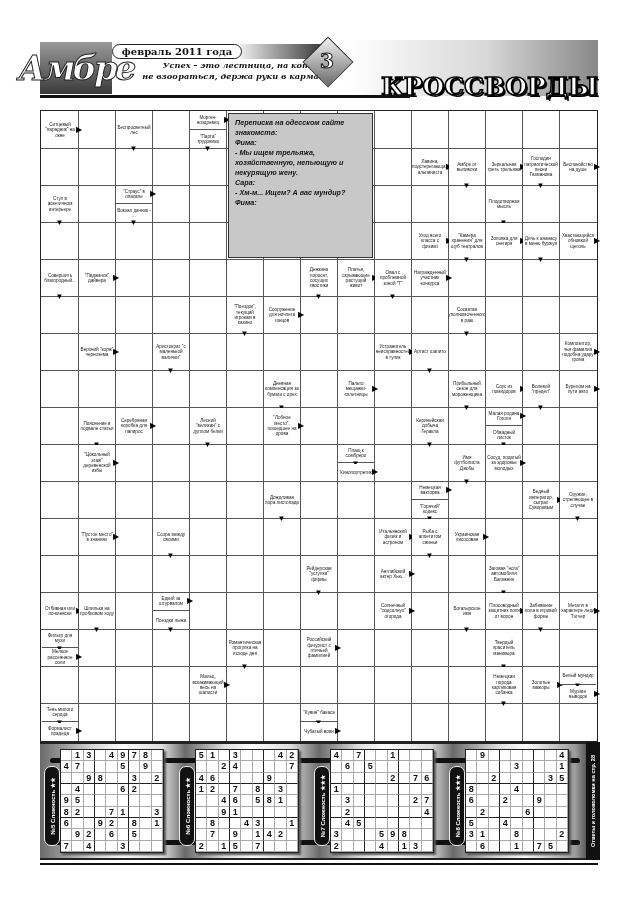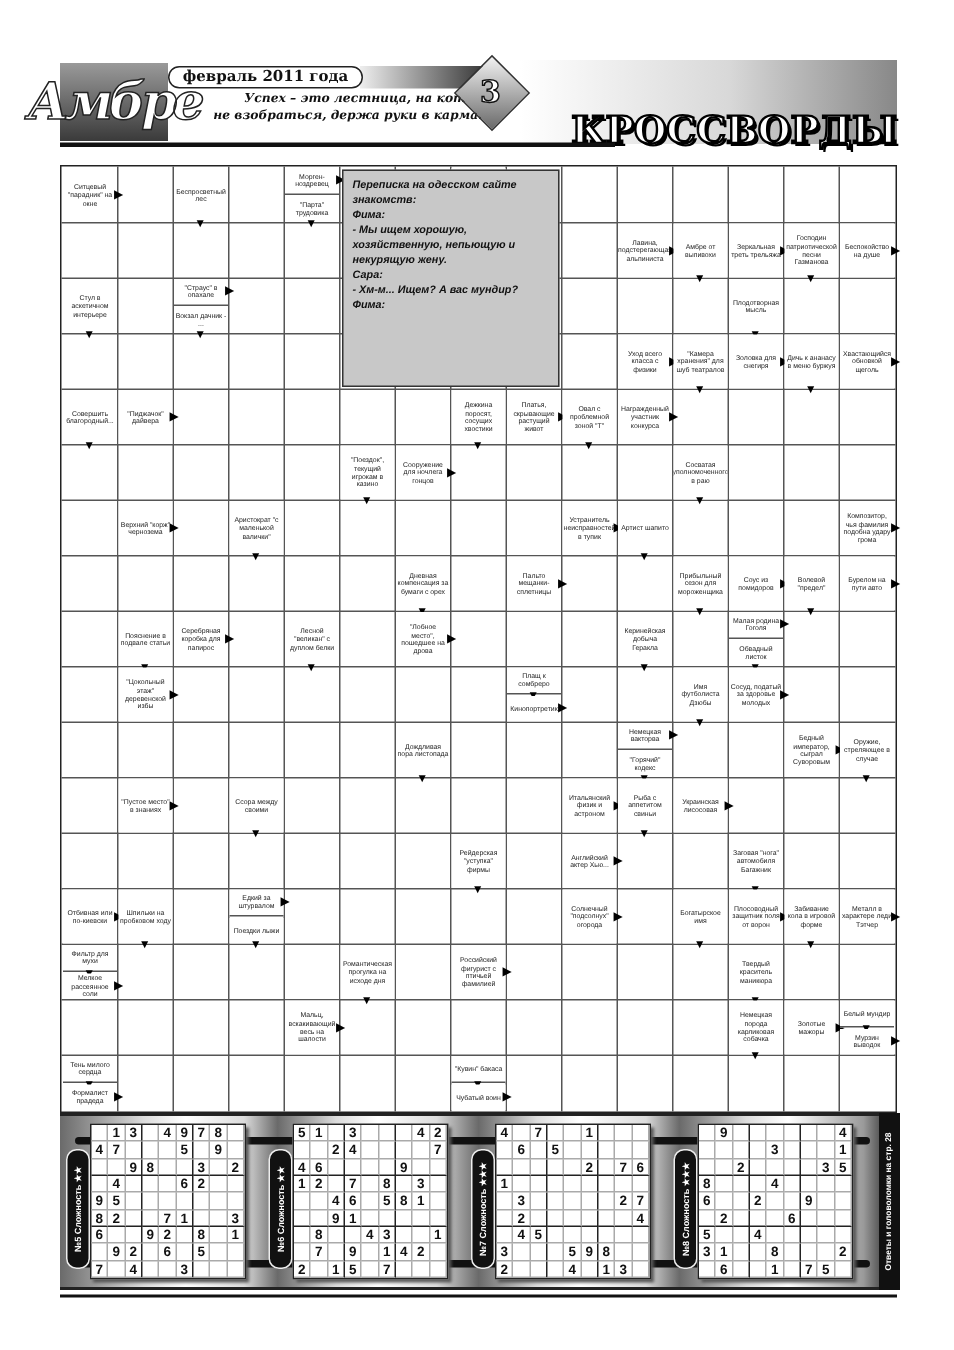--- a/index.html
+++ b/index.html
@@ -260,21 +260,21 @@
     <div class="arr" style="left: 13.5px; top: 606.5px;">▼</div>
     <div class="clue" style="left: 1px; top: 611.5px; width: 36px; height: 17.5px;">Формалист прадеда</div>
     <div class="arr" style="left: 33px; top: 614.75px;">▶</div>
     <div class="clue half-top" style="left: 260px; top: 593px; width: 36px; height: 17.5px;">"Кувин" бакаса</div>
     <div class="arr" style="left: 272.5px; top: 606.5px;">▼</div>
     <div class="clue" style="left: 260px; top: 611.5px; width: 36px; height: 17.5px;">Чубатый воин</div>
     <div class="arr" style="left: 292px; top: 614.75px;">▶</div>
     <div class="joke" style="left: 187px; top: 2px; width: 145px; height: 145px;">
       <span class="sp">Переписка на одесском сайте знакомств:</span>
       <span class="sp">Фима:</span>
-      <span class="sp">- Мы ищем хорошую, хозяйственную, непьющую и некурящую жену.</span>
+      <span class="sp">- Мы ищем трельяжа, хозяйственную, непьющую и некурящую жену.</span>
       <span class="sp">Сара:</span>
       <span class="sp">- Хм-м... Ищем? А вас мундир?</span>
       <span class="sp">Фима:</span>
     </div>
   </div>
 
 <div class="sudoku-band" id="sband">
     <div class="rail" style="left: 10px; width: 530px; top: 14px;"></div>
     <div class="rail" style="left: 10px; width: 530px; top: 96px;"></div>
     <div class="tag" style="left: 4px;">

